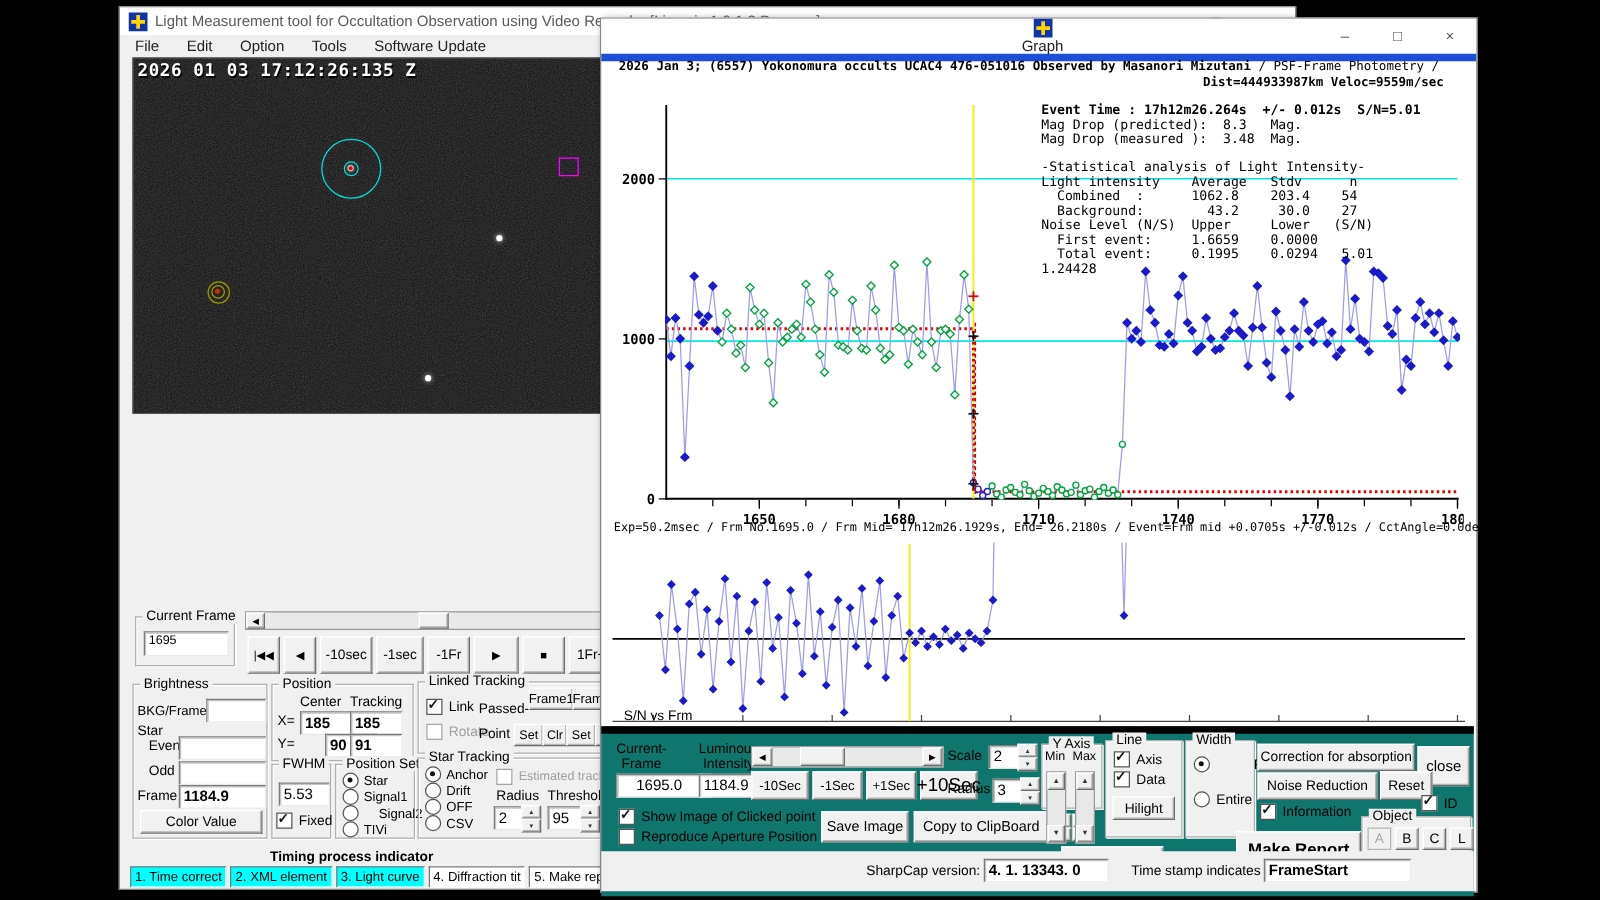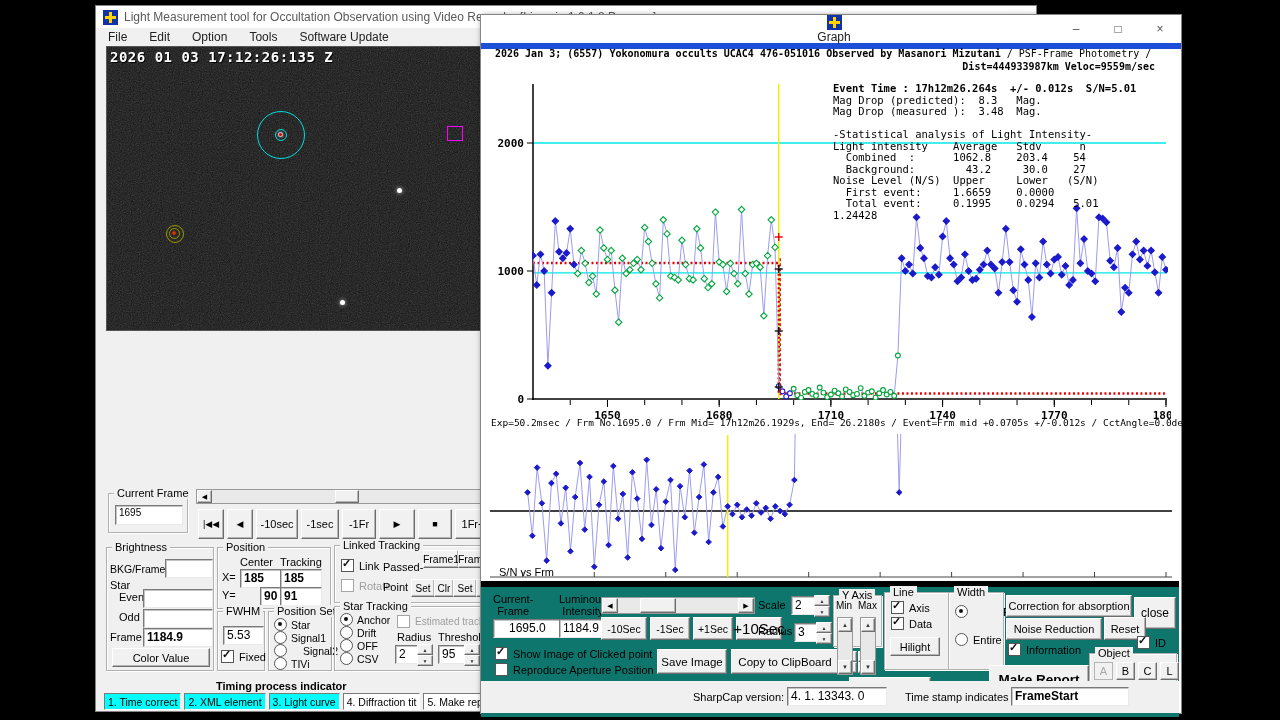--- a/index.html
+++ b/index.html
@@ -626,21 +626,21 @@
     </div>
     <div class="vscroll" style="left:356px;top:30px;height:56px;">
         <div class="a" style="top:0;">▲</div>
         <div class="a" style="bottom:0;">▼</div>
       </div>
     <div class="vscroll" style="left:379px;top:30px;height:56px;">
         <div class="a" style="top:0;">▲</div>
         <div class="a" style="bottom:0;">▼</div>
       </div>
 
-    <div class="g" style="left:403px;top:5px;width:60px;height:76px;background:#f0f0f0;padding-left:8px;">
+    <div class="g" style="left:403px;top:5px;width:60px;height:76px;background:#f0f0f0;">
       <span class="gt" style="background:#f0f0f0">Line</span>
       <div class="cbrow" style="left:6px;top:8px;">
           <span class="cb on"></span>
           <span>Axis</span>
         </div>
       <div class="cbrow" style="left:6px;top:24px;">
           <span class="cb on"></span>
           <span>Data</span>
         </div>
       <div class="b3" style="left:5px;top:44px;width:48px;height:17px;">Hilight</div>
@@ -682,17 +682,17 @@
     </div>
 
     <div class="b3" style="left:508px;top:78px;width:98px;height:26px;font-weight:bold;font-size:13.5px;">Make Report</div>
 
     <span class="lbl" style="left:12px;top:98px;font-weight:bold;font-size:12px;">AVI filename :</span>
     <div class="fld mono" style="left:90px;top:96px;width:596px;height:14px;font-size:9.5px;">C:¥Users¥mizuk¥Desktop¥(6557)YokonomuraAD20260103¥2026-01-03¥Capture¥17_11_01Z.avi</div>
   </div>
 
   <div class="abs" style="left:0;top:666px;width:698px;height:32px;background:#f0f0f0;">
     <span class="lbl" style="left:212px;top:10px;">SharpCap version:</span>
-    <div class="fld" style="left:306px;top:6px;width:92px;height:15px;font-weight:normal;">4. 1. 13343. 0</div>
+    <div class="fld" style="left:306px;top:6px;width:92px;height:15px;font-weight:bold;">4. 1. 13343. 0</div>
     <span class="lbl" style="left:424px;top:10px;">Time stamp indicates</span>
     <div class="fld" style="left:530px;top:6px;width:110px;height:15px;font-weight:bold;">FrameStart</div>
   </div>
 </div>
 
 </body></html>

